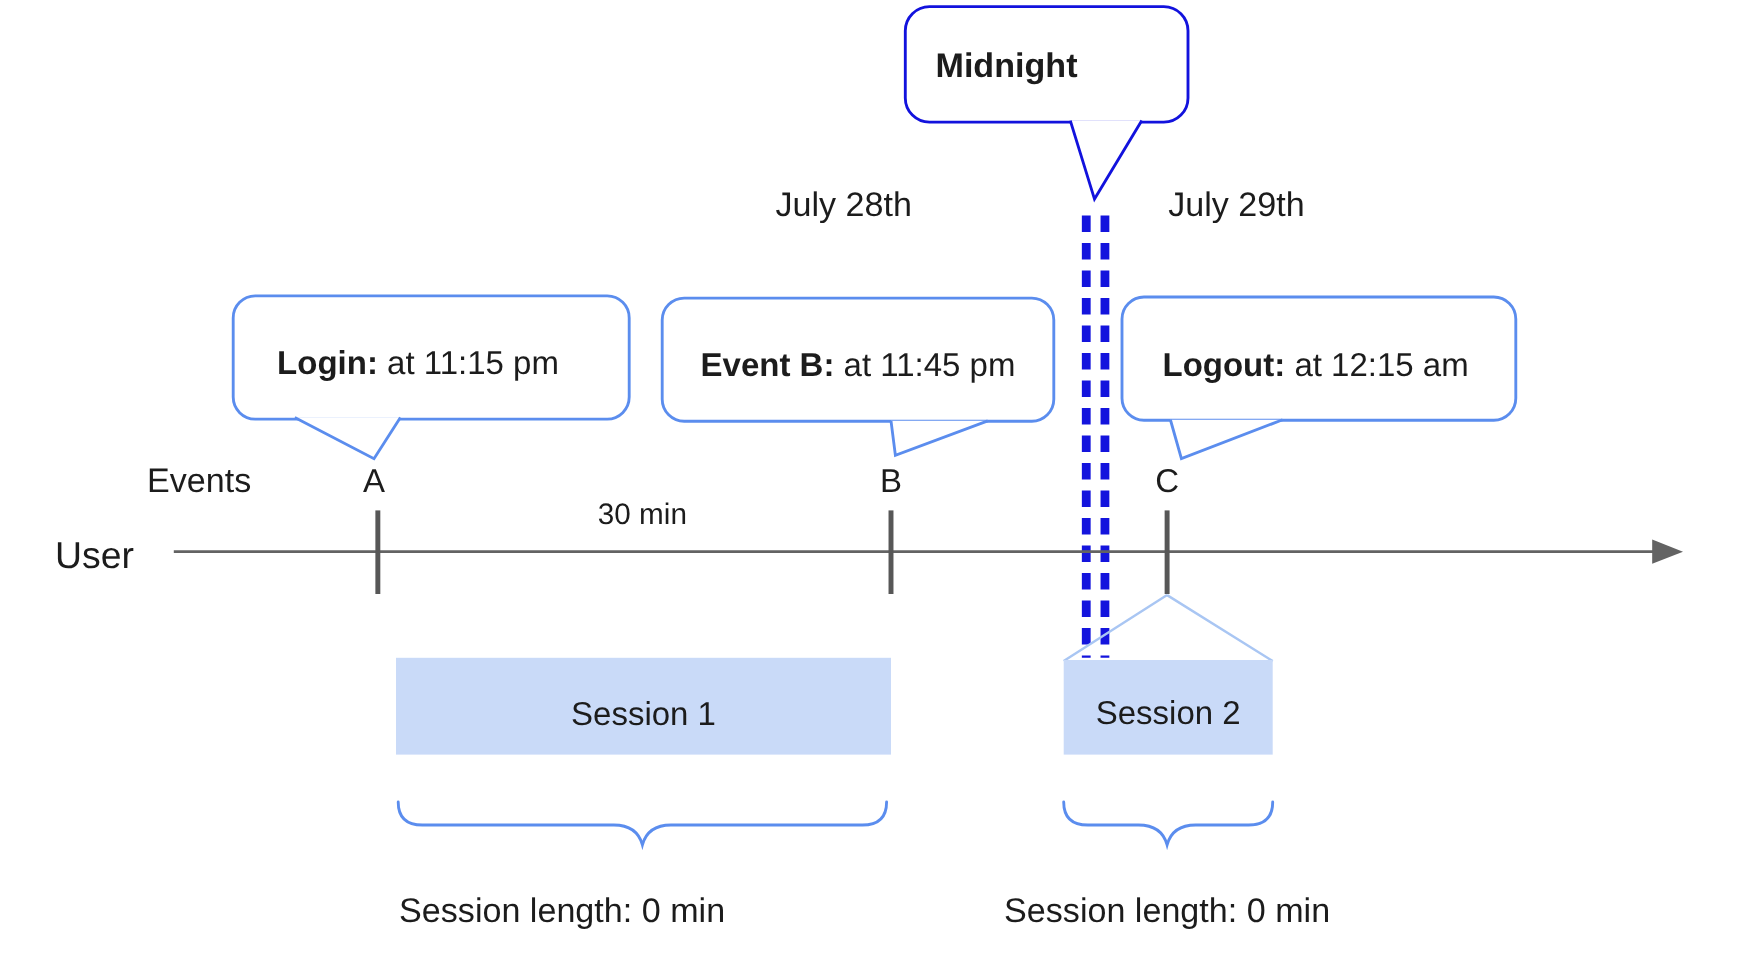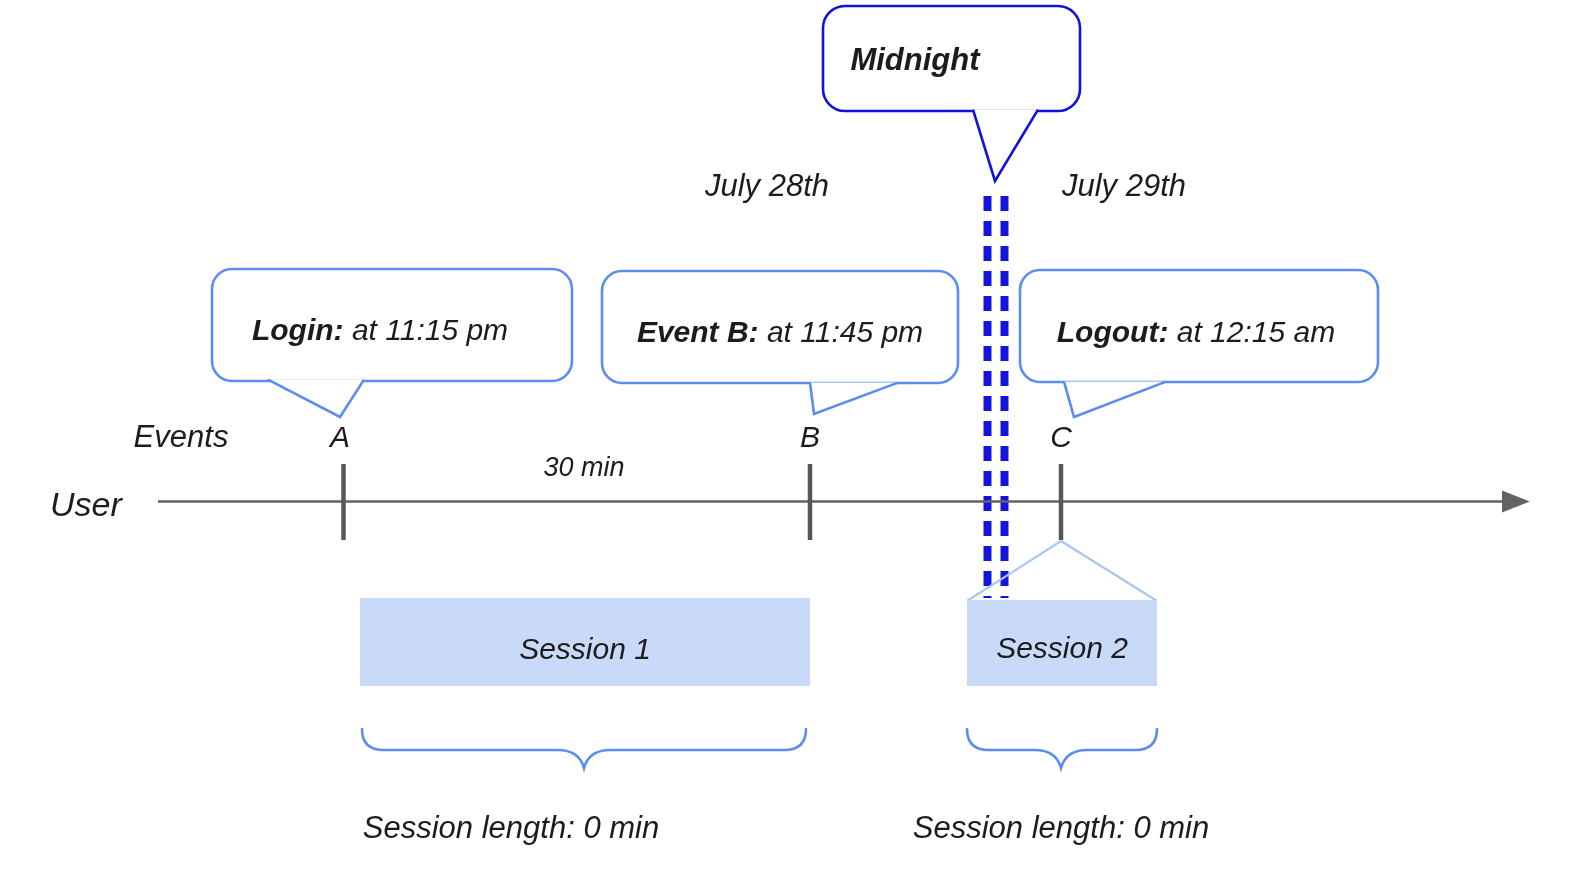--- a/index.html
+++ b/index.html
@@ -7,21 +7,20 @@
     padding: 0;
     background: #ffffff;
   }
   .stage {
     position: relative;
     width: 1596px;
     height: 870px;
     background: #ffffff;
     overflow: hidden;
     font-family: "Liberation Sans", "DejaVu Sans", sans-serif;
-    font-style: italic;
   }
   svg { display: block; }
   text {
     fill: #1c1c1c;
     font-family: "Liberation Sans", "DejaVu Sans", sans-serif;
   }
   .t-bold { font-weight: bold; }
   .callout-box { fill: #ffffff; }
   .callout-tail { fill: #ffffff; }
 </style>

